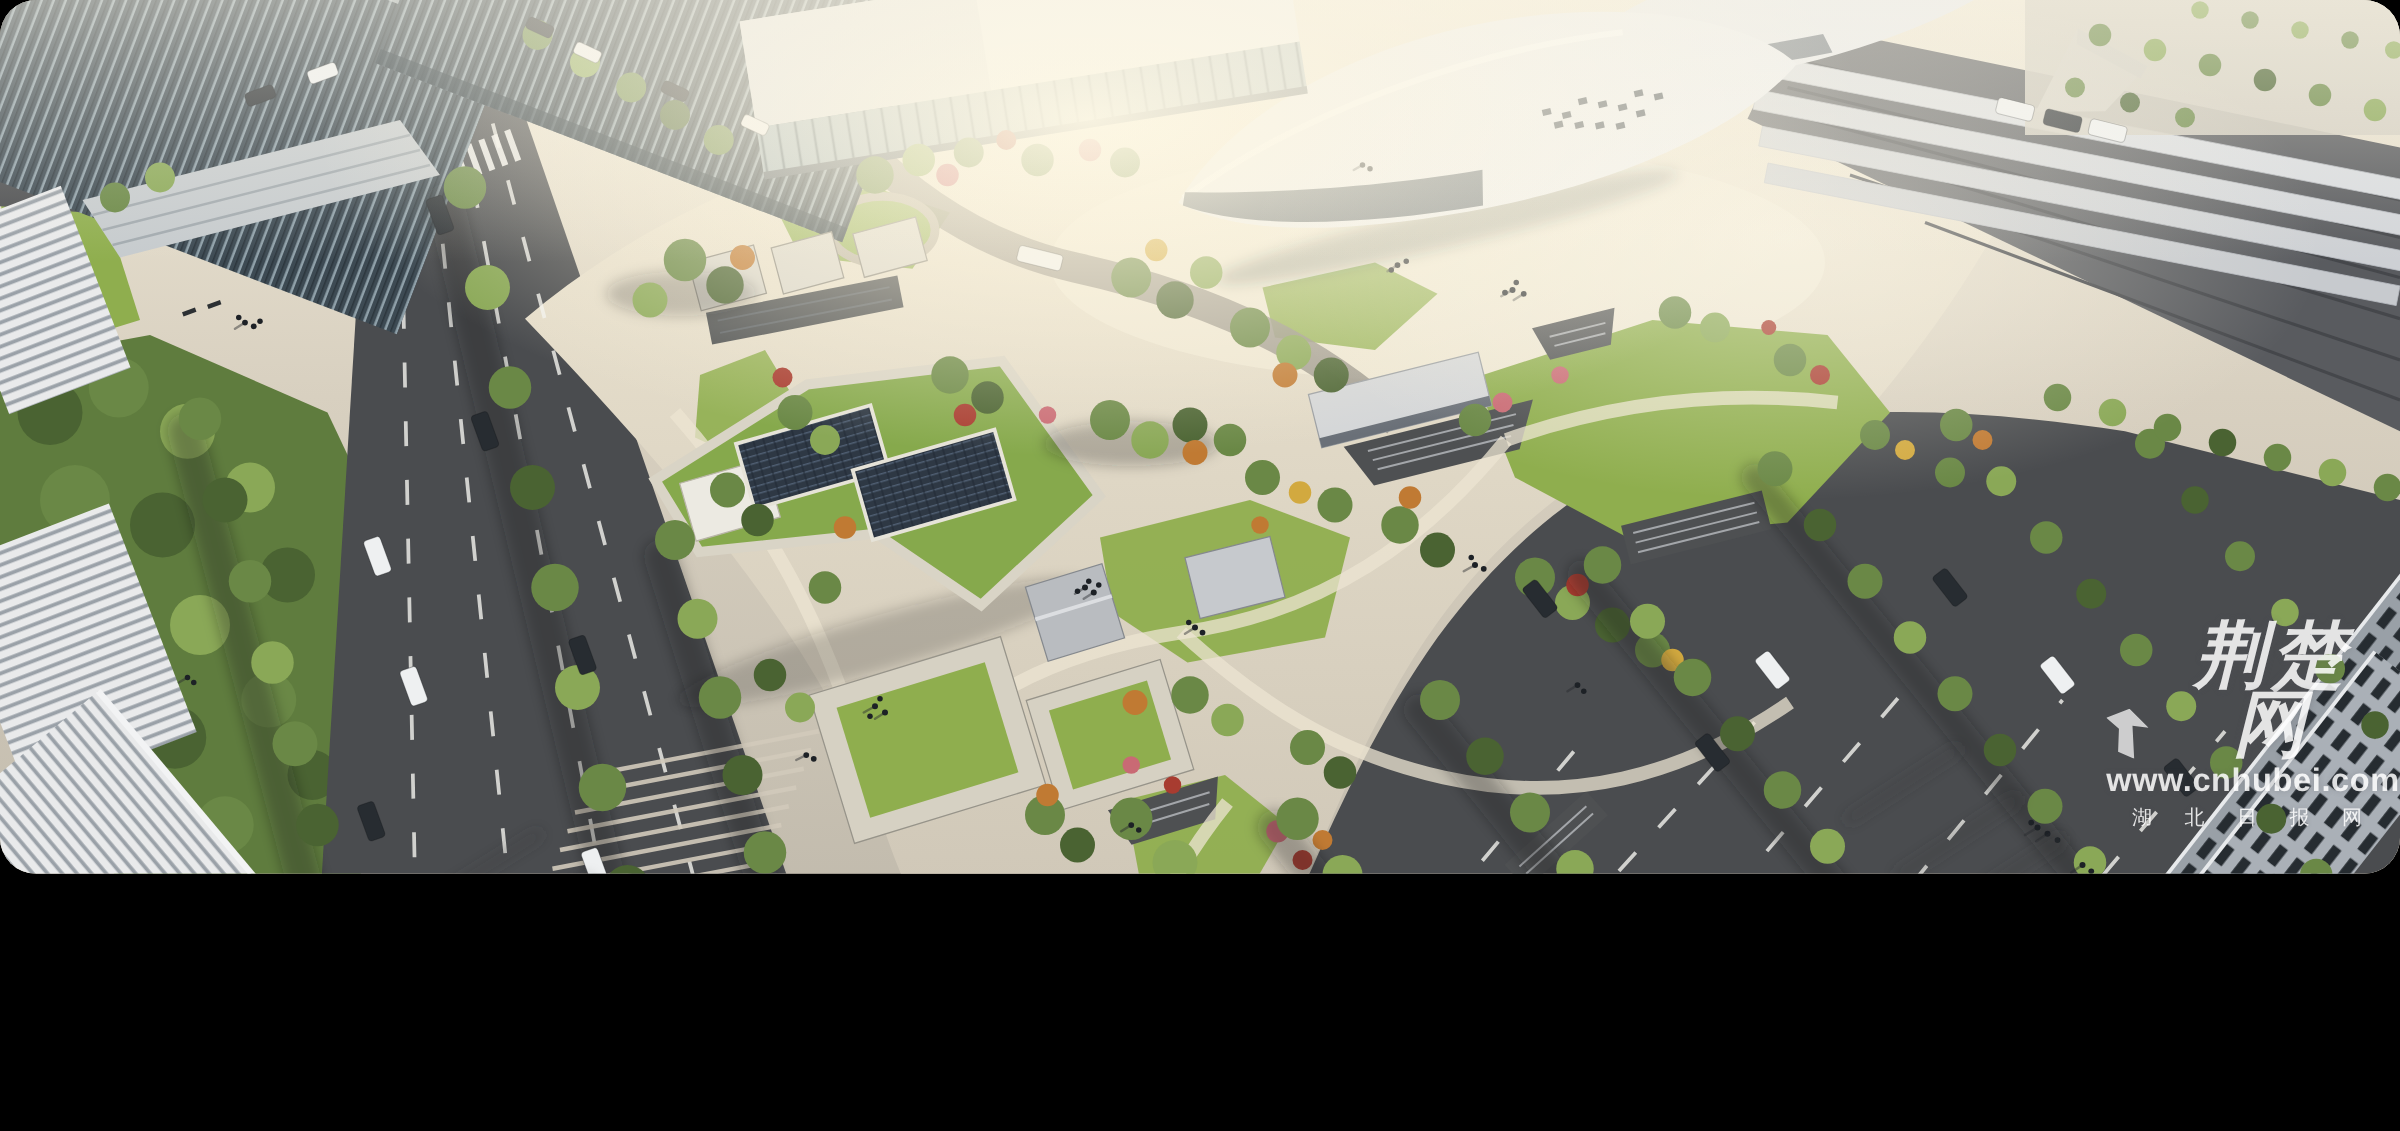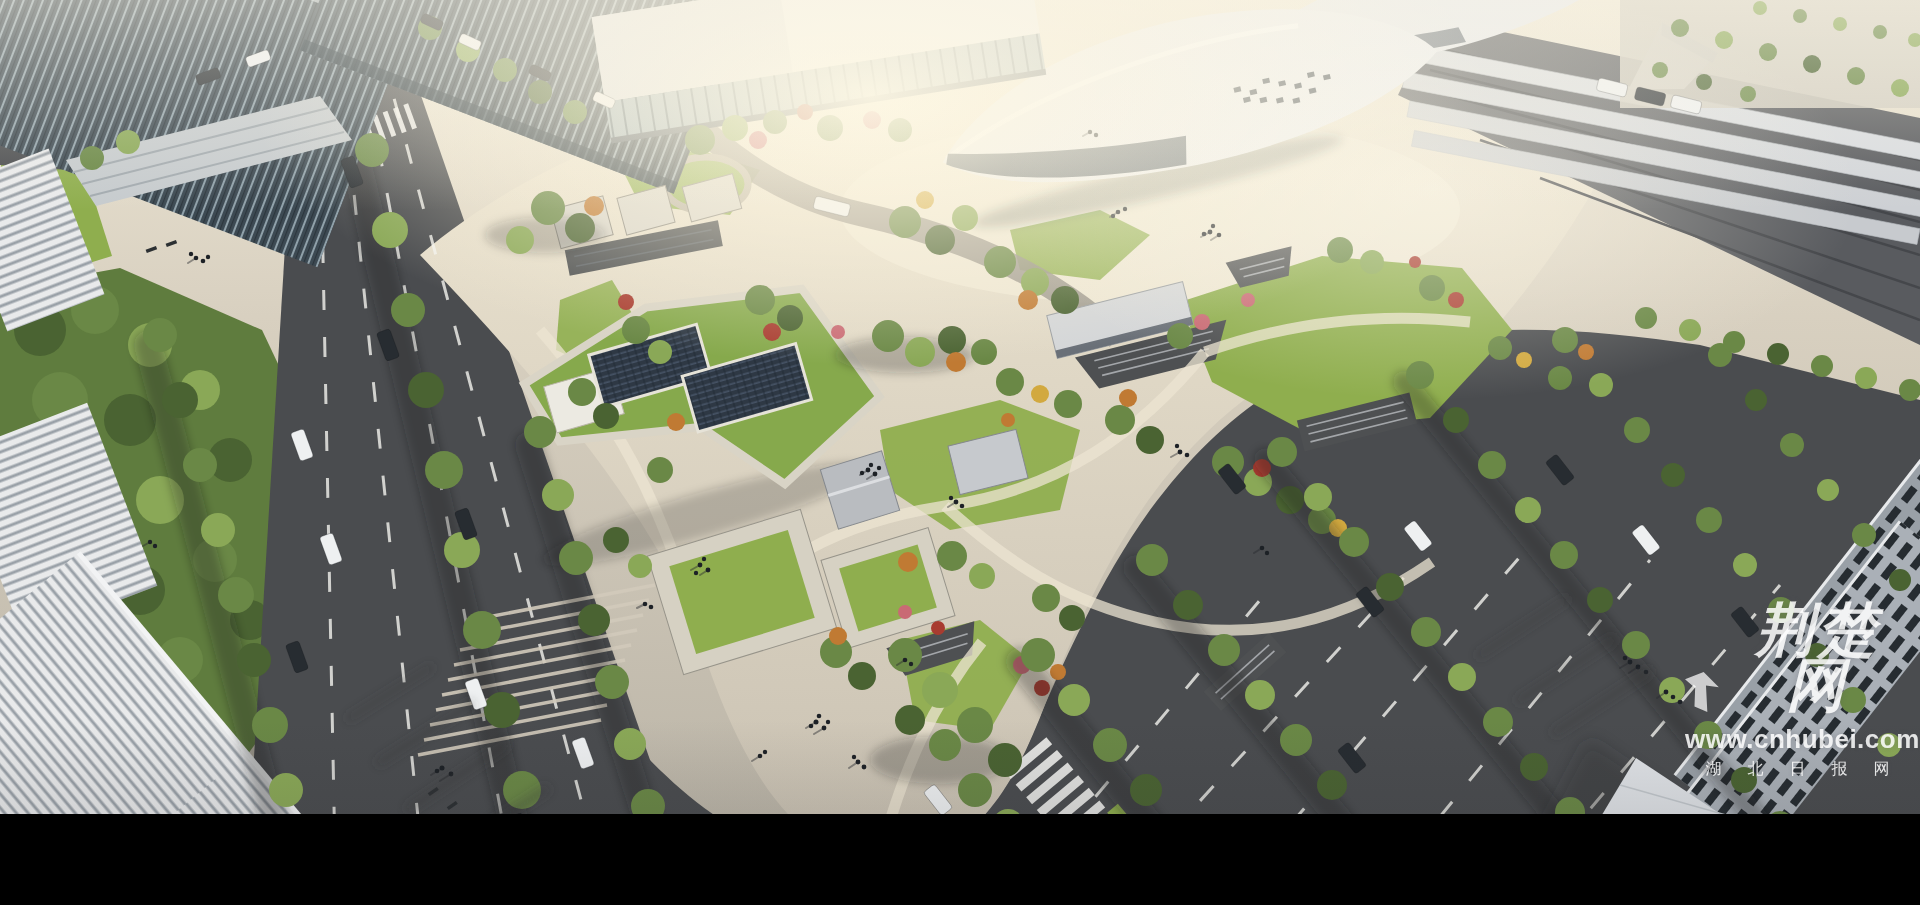--- a/index.html
+++ b/index.html
@@ -1,16 +1,16 @@
 <!DOCTYPE html>
 <html style="--c-pavement: #d8d0c0; --c-pavement_bright: #f3ecd9; --c-pavement_shade: #b7b1a4; --c-asphalt: #4a4c4f; --c-asphalt_dark: #3e4043; --c-lane_marking: #f2f2ee; --c-tree_green: #6a8846; --c-tree_dark: #4a6332; --c-tree_light: #8aa857; --c-autumn_orange: #c07a33; --c-autumn_red: #a83c30; --c-autumn_yellow: #d2a93f; --c-autumn_pink: #c96a74; --c-lawn: #8fae4e; --c-green_roof: #86a94c; --c-solar_panel: #2e3844; --c-station_roof: #ebedf0; --c-station_glass: #4f5a64; --c-canopy: #d9dce0; --c-tracks: #595b5f; --c-glass_tower: #3d4a53; --c-glass_stripe: #8fa0a9; --c-building_gray: #aab0b7; --c-window_dark: #262c31; --c-louver_light: #e9eaeb; --c-louver_dark: #9aa1a8; --c-watermark_white: #ffffff;"><head>
 <meta charset="utf-8">
 <style>
   html,body{margin:0;padding:0;background:#000;}
-  .stage{position:relative;width:1920px;height:814px;overflow:hidden;font-family:"Liberation Sans",sans-serif;background:#c9c2b4;}
+  .stage{position:relative;width:1920px;height:699px;overflow:hidden;font-family:"Liberation Sans",sans-serif;background:#c9c2b4;border-radius:29px;}
   .stage svg{position:absolute;left:0;top:0;}
   
   .asph{fill:var(--c-asphalt);}
   .lane{stroke:var(--c-lane_marking);stroke-width:3;fill:none;stroke-dasharray:20 27;opacity:.8;}
   .zeb{fill:var(--c-lane_marking);opacity:.9;}
   .t{fill:var(--c-tree_green);} .td{fill:var(--c-tree_dark);} .tl{fill:var(--c-tree_light);}
   .to{fill:var(--c-autumn_orange);} .trd{fill:var(--c-autumn_red);} .ty{fill:var(--c-autumn_yellow);} .tp{fill:var(--c-autumn_pink);}
   .lawn{fill:var(--c-lawn);}
   .groof{fill:var(--c-green_roof);stroke:#d9d4c6;stroke-width:8;}
   .rsh{stroke:rgba(28,30,34,.30);fill:none;stroke-linecap:round;}
@@ -21,21 +21,21 @@
   .psh{stroke:rgba(40,42,46,.45);stroke-width:2;stroke-linecap:round;}
   .streak{stroke:rgba(55,57,62,.28);stroke-linecap:round;}
   .path{stroke:#ece4d1;stroke-width:11;fill:none;opacity:.75;}
   .step{stroke:#d2cabb;stroke-width:3.5;opacity:.9;}
   .court{fill:#4e5052;} .courtline{stroke:#b9bcc0;stroke-width:1.6;opacity:.8;}
   
   .wm{position:absolute;right:10px;bottom:34px;width:225px;color:var(--c-watermark_white);text-align:center;opacity:.85;}
   .wm-row{display:flex;align-items:flex-end;justify-content:center;gap:6px;}
   .wm-logo{width:34px;height:40px;background:rgba(255,255,255,.85);clip-path:polygon(0 18%,55% 0,100% 38%,62% 34%,66% 100%,28% 86%,30% 40%);}
   .wm-name{font-size:58px;line-height:.95;font-weight:bold;font-style:italic;letter-spacing:4px;text-shadow:0 0 6px rgba(80,80,90,.35);}
-  .wm-url{font-size:26px;font-weight:bold;letter-spacing:.5px;margin-top:12px;text-shadow:0 0 5px rgba(80,80,90,.35);}
+  .wm-url{font-size:26px;font-weight:bold;letter-spacing:.5px;margin-top:2px;text-shadow:0 0 5px rgba(80,80,90,.35);}
   .wm-cap{font-size:16px;letter-spacing:26px;margin-top:4px;margin-right:-26px;text-shadow:0 0 4px rgba(80,80,90,.35);}
 </style>
 </head>
 <body>
 
 <div class="stage">
 <svg width="1920" height="905" viewBox="0 0 1920 905">
 <defs>
   <linearGradient id="gBase" x1="0" y1="0" x2="0" y2="1">
     <stop offset="0" stop-color="#efe8d6"></stop>

